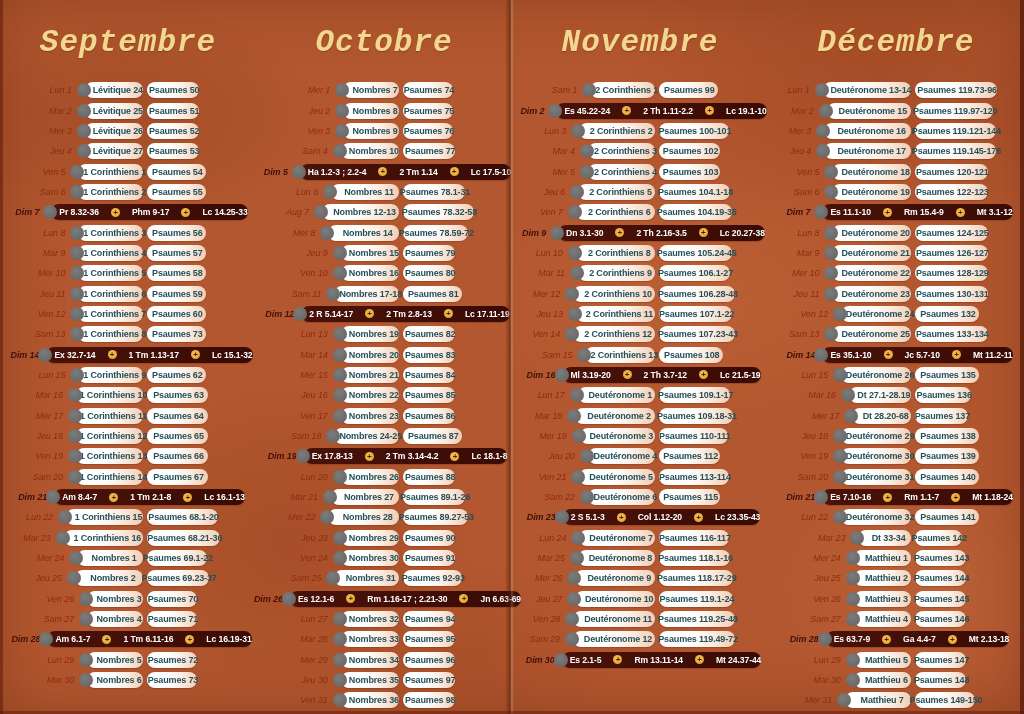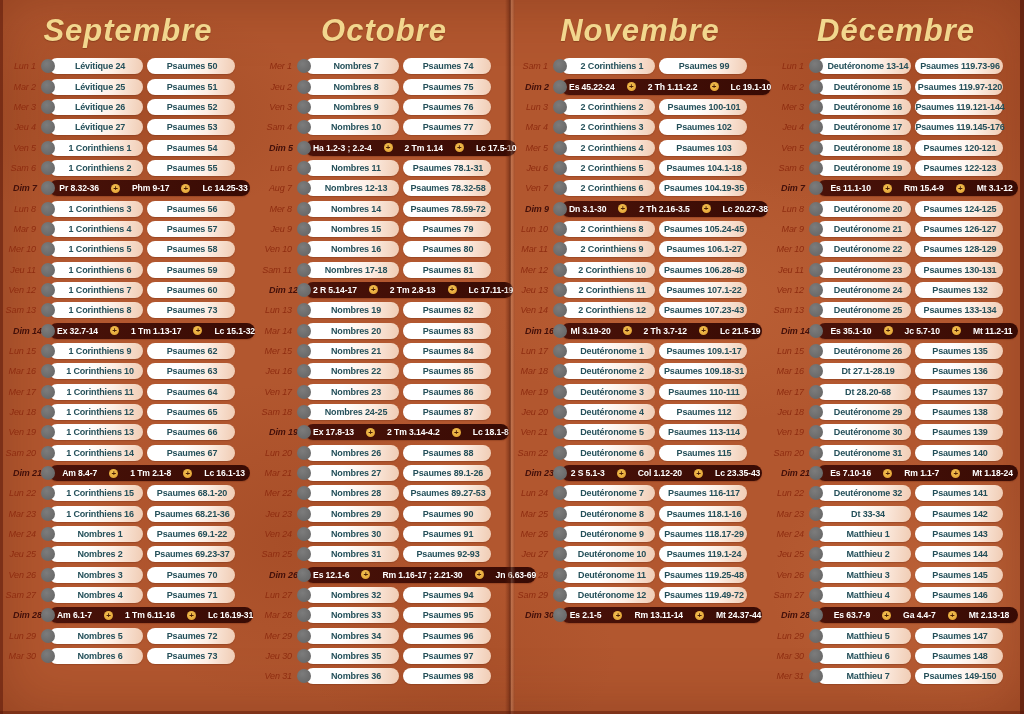--- a/index.html
+++ b/index.html
@@ -22,26 +22,26 @@
   .fold{
     position:absolute;left:505px;top:0;width:10px;height:100%;z-index:5;pointer-events:none;
     background:linear-gradient(90deg, rgba(88,28,10,0) 0%, rgba(88,28,10,0.45) 42%, rgba(60,16,6,0.55) 50%, rgba(255,225,195,0.22) 66%, rgba(88,28,10,0.12) 100%);
   }
   .edge-left{position:absolute;left:0;top:0;width:3px;height:100%;background:rgba(86,20,8,0.5);z-index:6;}
   .edge-right{position:absolute;right:0;top:0;width:4px;height:100%;background:rgba(66,14,5,0.6);z-index:6;}
   .edge-bottom{position:absolute;left:0;bottom:0;width:100%;height:3px;background:rgba(86,22,8,0.45);z-index:6;}
 
   .month-col{width:256px;flex:none;box-sizing:border-box;padding-top:10px;position:relative;}
   .month-title{
-    margin:0;height:46px;line-height:42px;text-align:center;
-    font-family:Liberation Sans, sans-serif;font-style:italic;font-weight:bold;
+    margin:12px;height:46px;line-height:42px;text-align:center;
+    font-family:Liberation Mono, monospace;font-style:italic;font-weight:bold;
     font-size:31px;color:#f2d78e;letter-spacing:1px;
     text-shadow:0 1px 1px rgba(110,45,18,0.5);
   }
-  .rows{display:flex;flex-direction:column;}
+  .rows{display:flex;flex-direction:column;align-items:center;}
   .row{height:20.35px;display:flex;align-items:center;padding-right:21px;position:relative;}
   .day-label{
     flex:none;width:41px;box-sizing:border-box;padding-right:5px;
     text-align:right;font-style:italic;font-size:9px;color:#8e2c10;
     white-space:nowrap;letter-spacing:-0.1px;
   }
   .day-label.dim{color:#43100a;font-weight:bold;padding-left:13px;}
   .dot{
     flex:none;width:14px;height:14px;border-radius:50%;
     background:radial-gradient(circle at 40% 35%, #7c7c7c, #626262);
@@ -833,20 +833,30 @@
           <div class="row">
             <span class="day-label">Ven 14</span>
             <span class="dot"></span>
             <div class="pill reg-pill">
               <span>2 Corinthiens 12</span>
             </div>
             <div class="pill reg-pill second">
               <span>Psaumes 107.23-43</span>
             </div>
           </div>
+          <div class="row">
+            <span class="day-label">Sam 15</span>
+            <span class="dot"></span>
+            <div class="pill reg-pill">
+              <span>2 Corinthiens 13</span>
+            </div>
+            <div class="pill reg-pill second">
+              <span>Psaumes 108</span>
+            </div>
+          </div>
           <div class="row sunday">
             <span class="day-label dim">Dim 16</span>
             <span class="dot"></span>
             <div class="pill sun-pill">
               <span class="sun-text">Ml 3.19-20</span>
               <span class="sep">+</span>
               <span class="sun-text">2 Th 3.7-12</span>
               <span class="sep">+</span>
               <span class="sun-text">Lc 21.5-19</span>
             </div>

